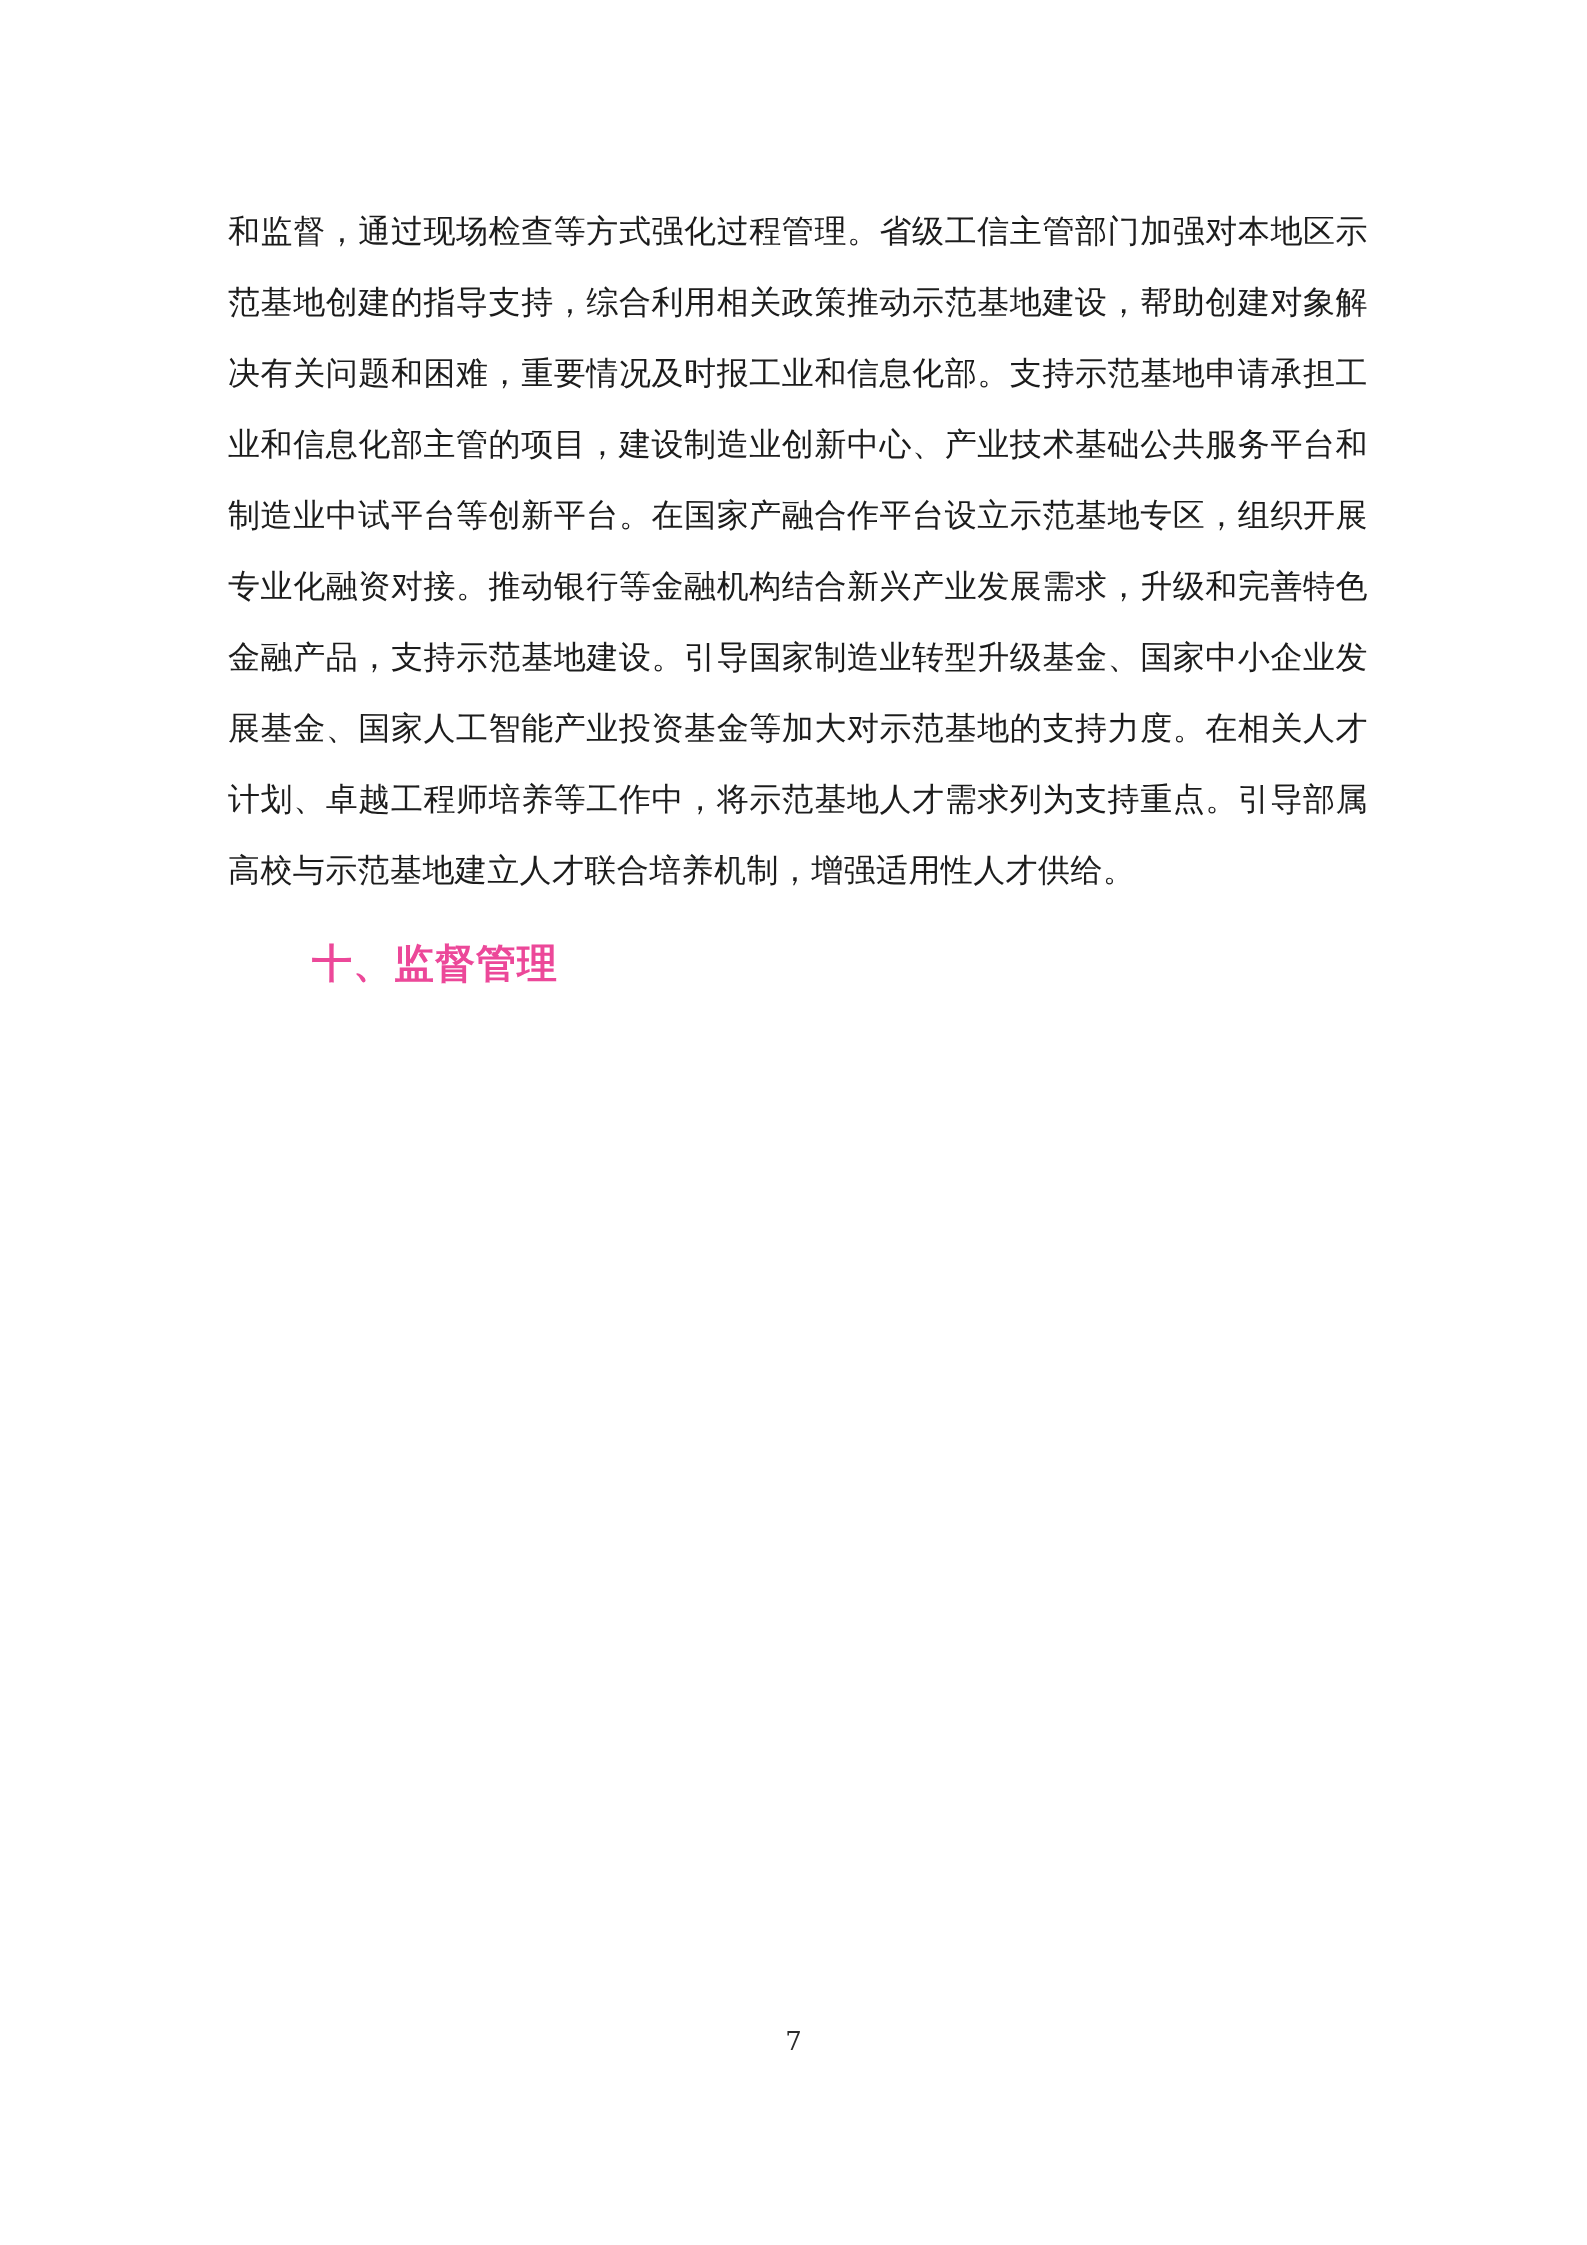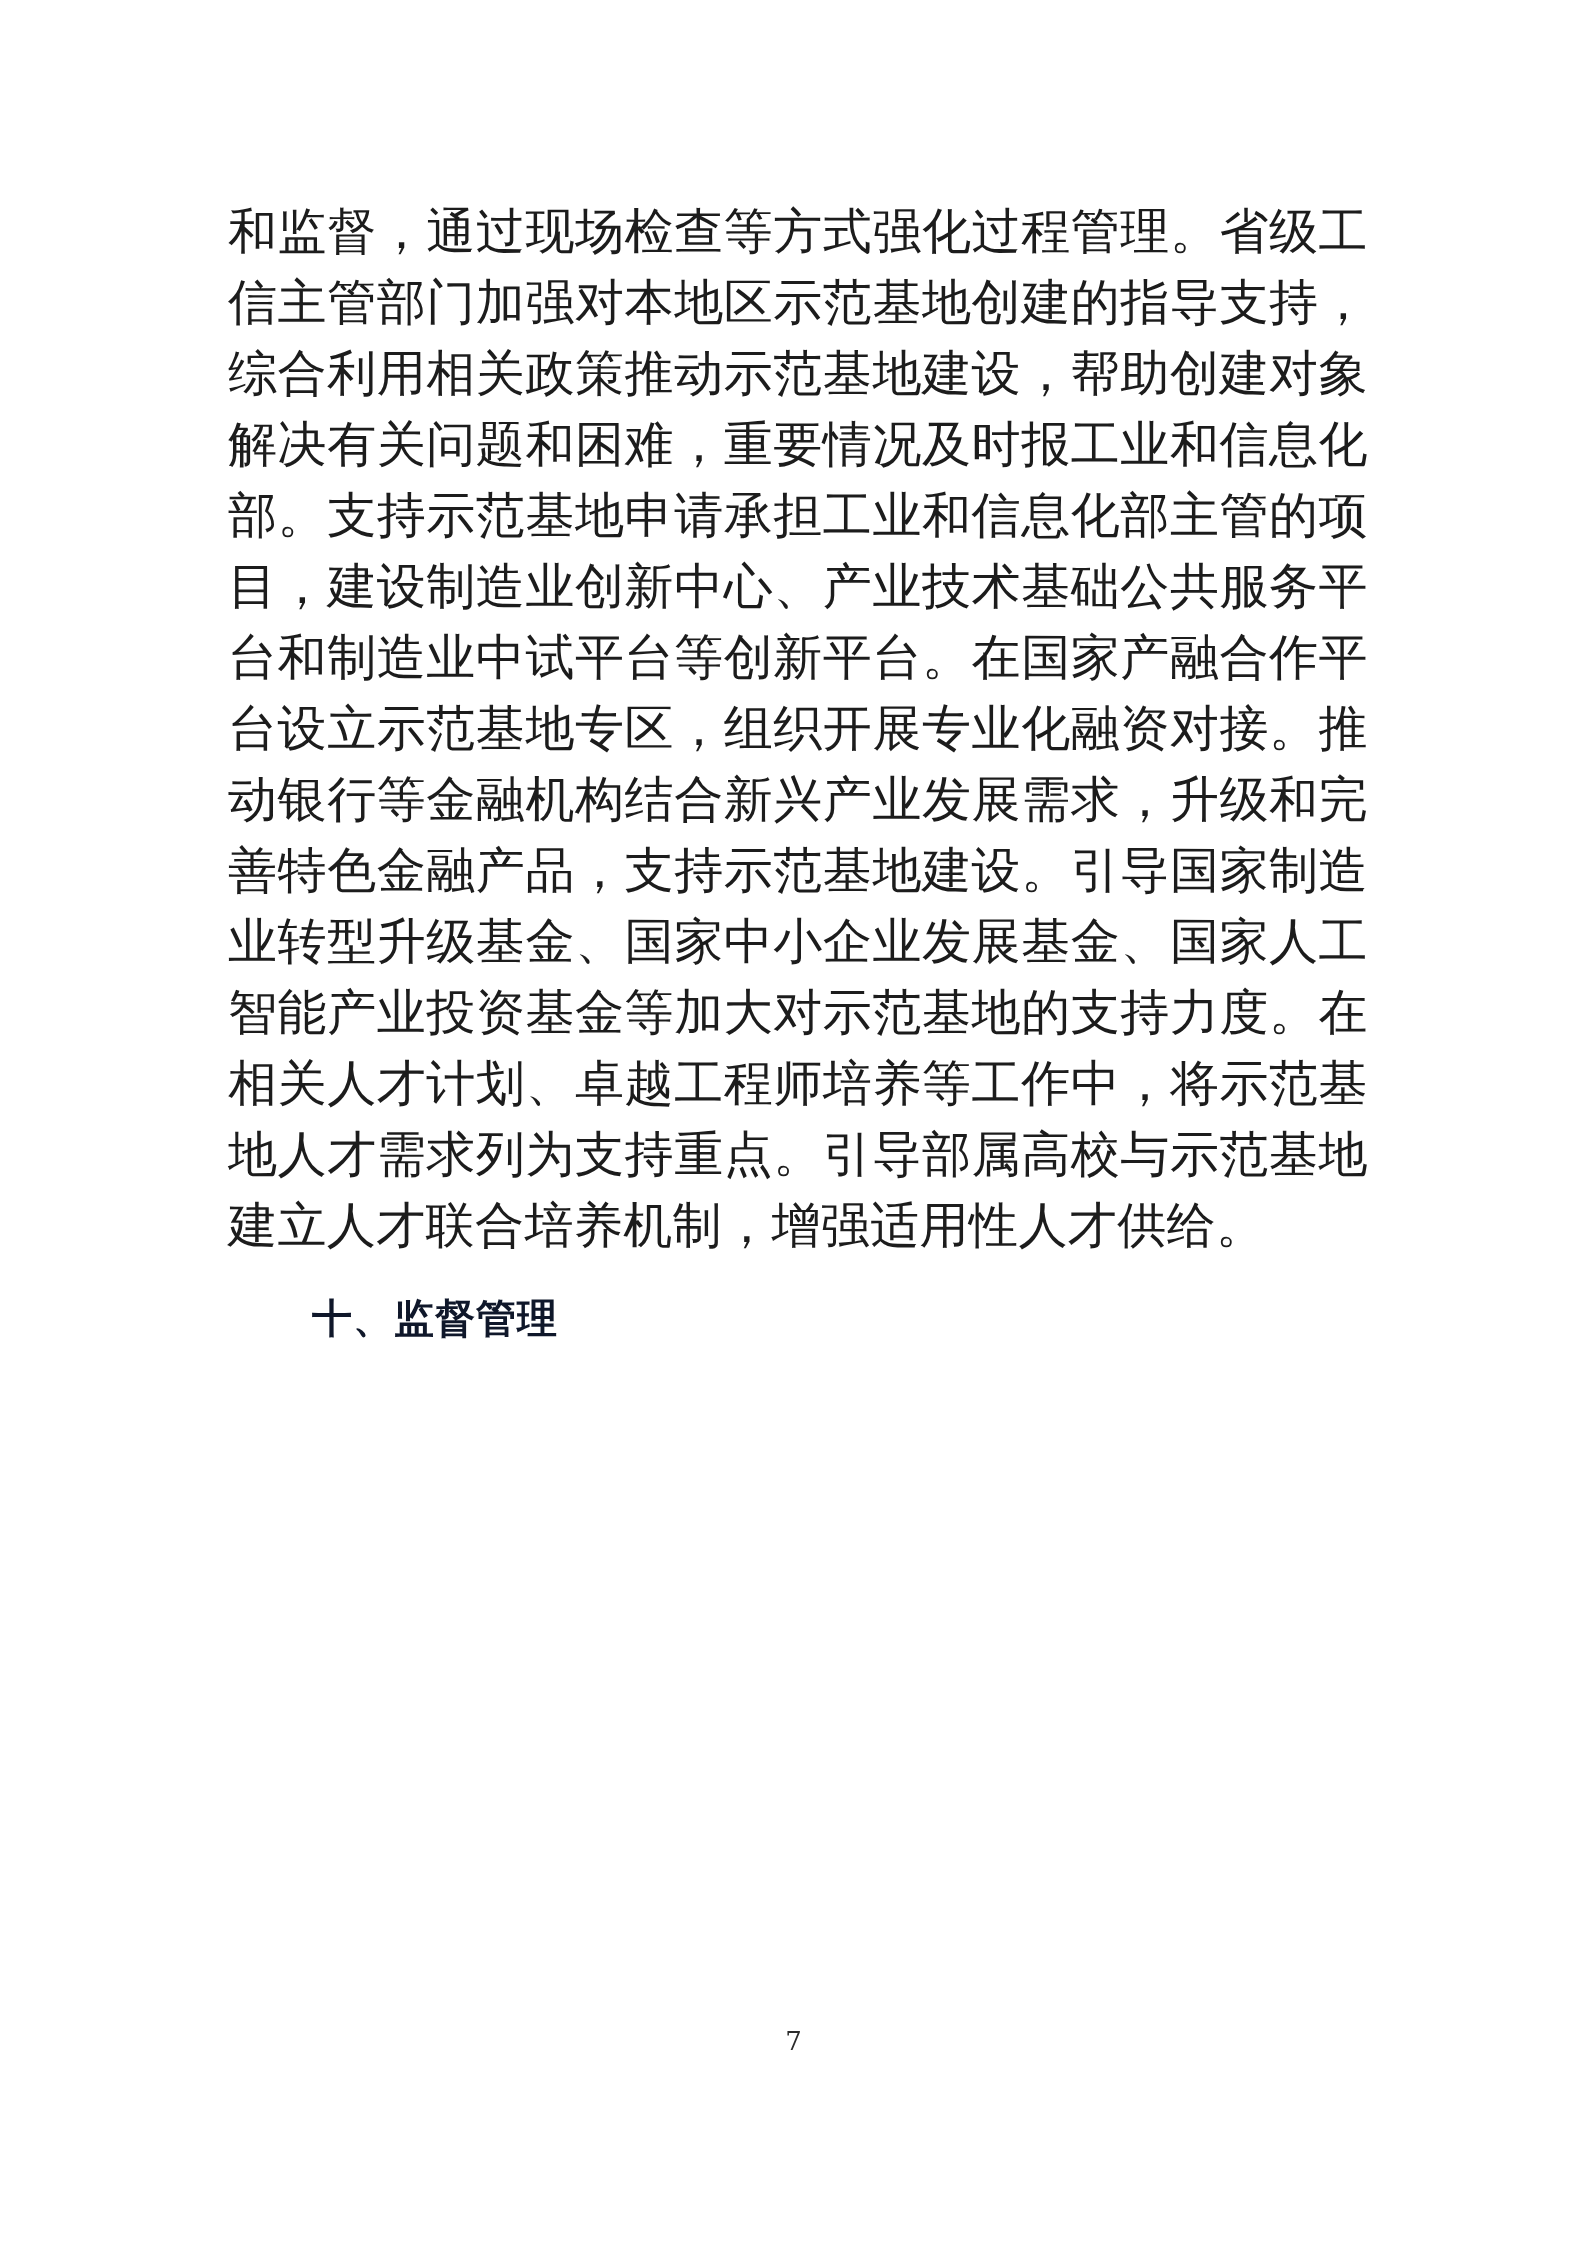--- a/index.html
+++ b/index.html
@@ -17,38 +17,38 @@
     font-family: "DejaVu Serif", "Liberation Serif", serif;
   }
   .content {
     position: absolute;
     left: 228px;
     top: 196px;
     width: 1140px;
   }
   .para {
     font-family: "DejaVu Serif", "Liberation Serif", serif;
-    font-size: 49px;
+    font-size: 32px;
     line-height: 71px;
     color: #1c1c1c;
     text-align: justify;
     text-justify: inter-ideograph;
     letter-spacing: 0.4px;
     margin: 0;
     text-indent: 0;
   }
   .para.indent {
     text-indent: 84px;
   }
   .heading {
     font-family: "DejaVu Sans", "Liberation Sans", sans-serif;
     font-size: 40px;
     line-height: 71px;
     font-weight: 700;
-    color: #0f172a;
+    color: #ec4899;
     margin: 12px 0 0 0;
     text-indent: 84px;
     letter-spacing: 1px;
   }
   .spacer-sm { height: 10px; }
   .page-number {
     position: absolute;
     left: 0;
     right: 0;
     top: 2026px;

